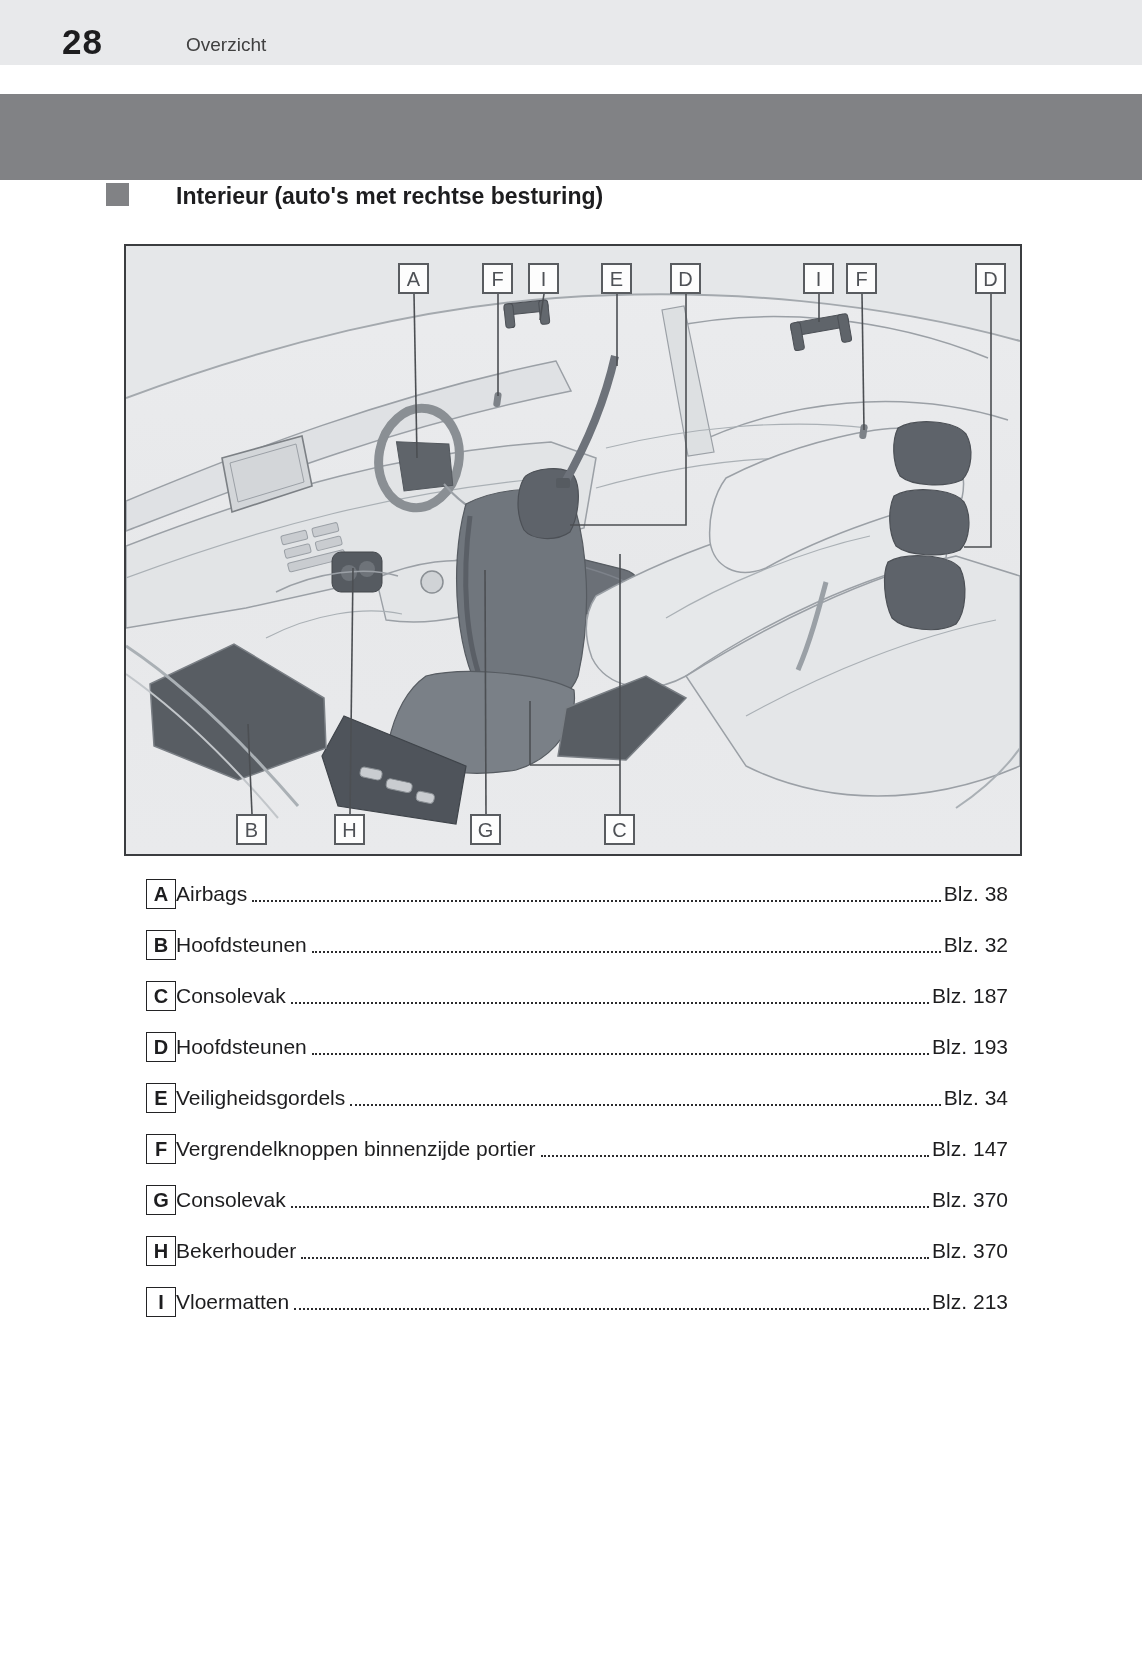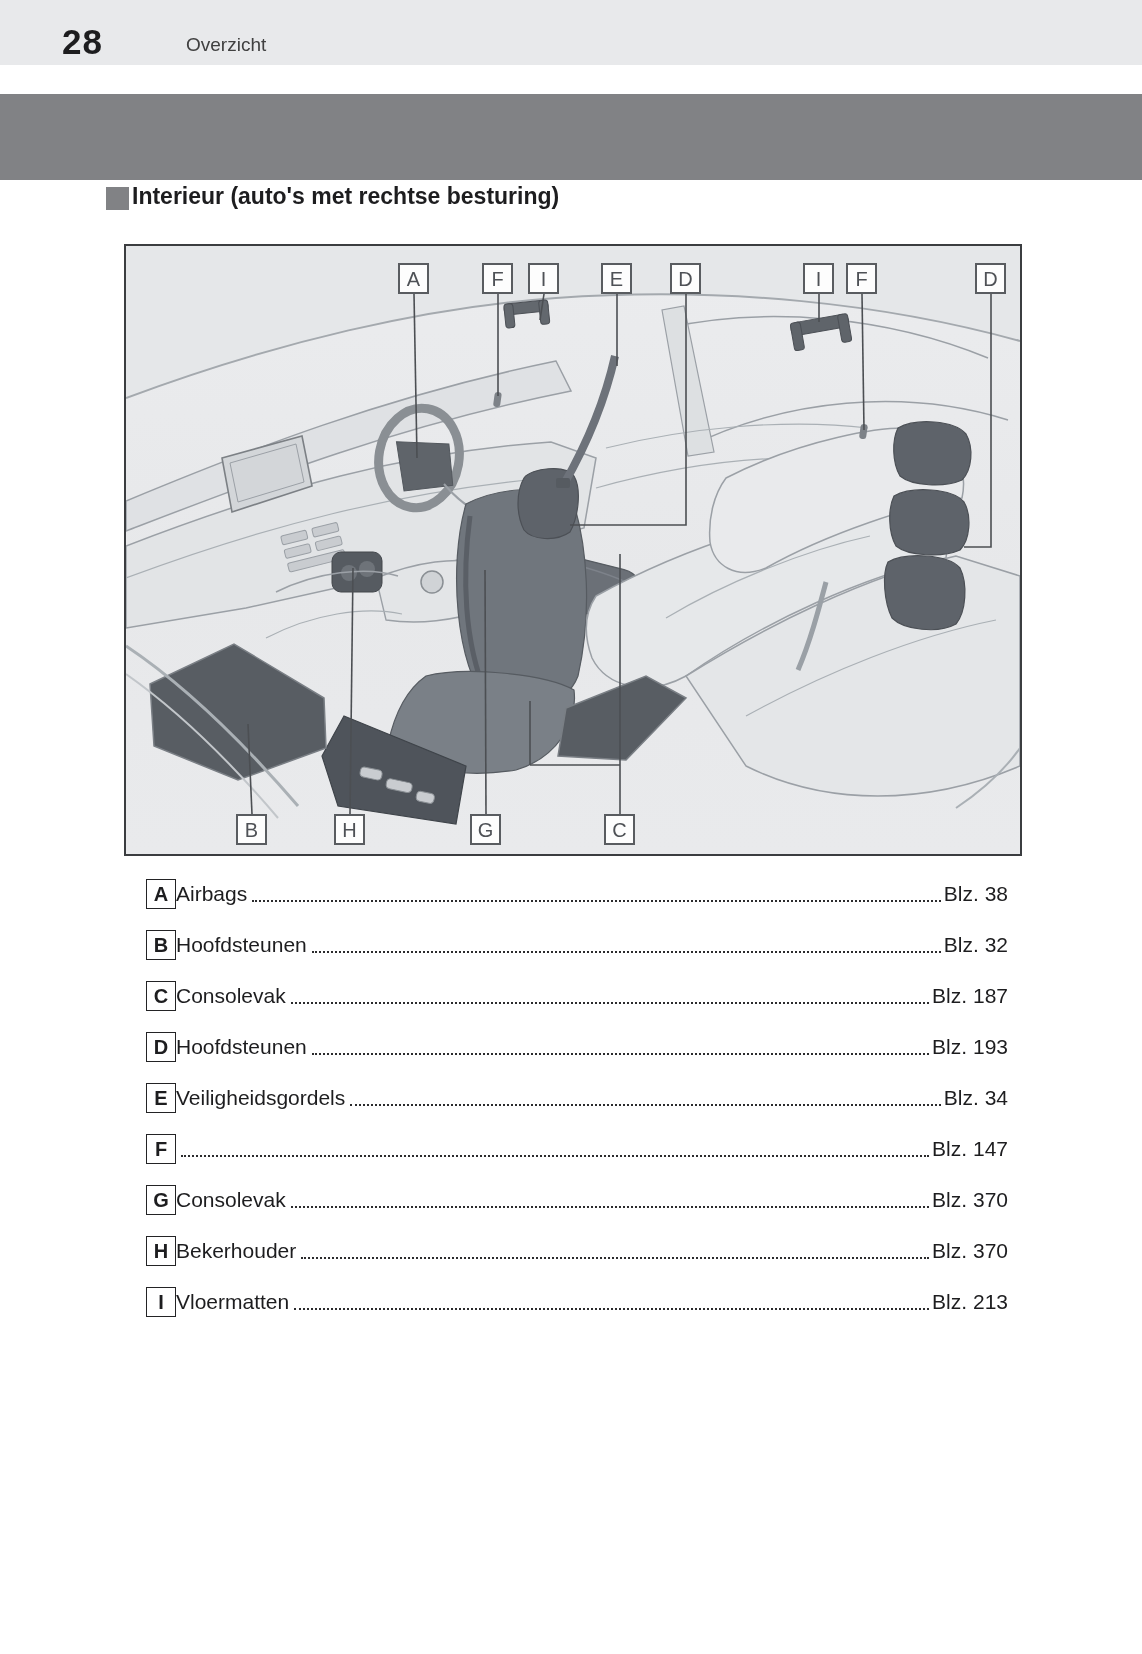--- a/index.html
+++ b/index.html
@@ -7,21 +7,21 @@
     width:1142px;height:1654px;position:relative;overflow:hidden;
     font-family:"Liberation Sans", sans-serif;color:#1d1d1f;
   }
   
   .header-band{position:absolute;left:0;top:0;width:1142px;height:65px;background:#e8e9eb;}
   .page-number{position:absolute;left:62px;top:22px;font-size:35px;font-weight:bold;color:#1d1d1f;letter-spacing:1px;}
   .section-header{position:absolute;left:186px;top:34px;font-size:19px;color:#404040;}
   
   .banner{position:absolute;left:0;top:94px;width:1142px;height:86px;background:#818285;}
   
-  .title-row{position:absolute;left:106px;top:183px;display:flex;align-items:flex-end;}
+  .title-row{position:absolute;left:106px;top:183px;display:flex;align-items:flex-start;gap:44px;}
   .title-square{width:23px;height:23px;background:#818285;margin-right:3px;flex:0 0 auto;}
   .title-text{font-size:23px;font-weight:bold;color:#1d1d1f;}
   
   .diagram{
     position:absolute;left:124px;top:244px;width:894px;height:608px;
     border:2px solid #3b3d40;box-sizing:content-box;
     background:linear-gradient(180deg,#ebecee 0%,#e7e8ea 55%,#e9eaec 100%);
   }
   .diagram svg{position:absolute;left:0;top:0;}
   .callout{
@@ -217,20 +217,21 @@
     <span class="legend-page">Blz. 193</span>
   </div>
   <div class="legend-row">
     <span class="legend-key">E</span>
     <span class="legend-label">Veiligheidsgordels</span>
     <span class="legend-dots"></span>
     <span class="legend-page">Blz. 34</span>
   </div>
   <div class="legend-row">
     <span class="legend-key">F</span>
+    <span class="legend-label">Vergrendelknoppen binnenzijde portier</span>
     <span class="legend-dots"></span>
     <span class="legend-page">Blz. 147</span>
   </div>
   <div class="legend-row">
     <span class="legend-key">G</span>
     <span class="legend-label">Consolevak</span>
     <span class="legend-dots"></span>
     <span class="legend-page">Blz. 370</span>
   </div>
   <div class="legend-row">

